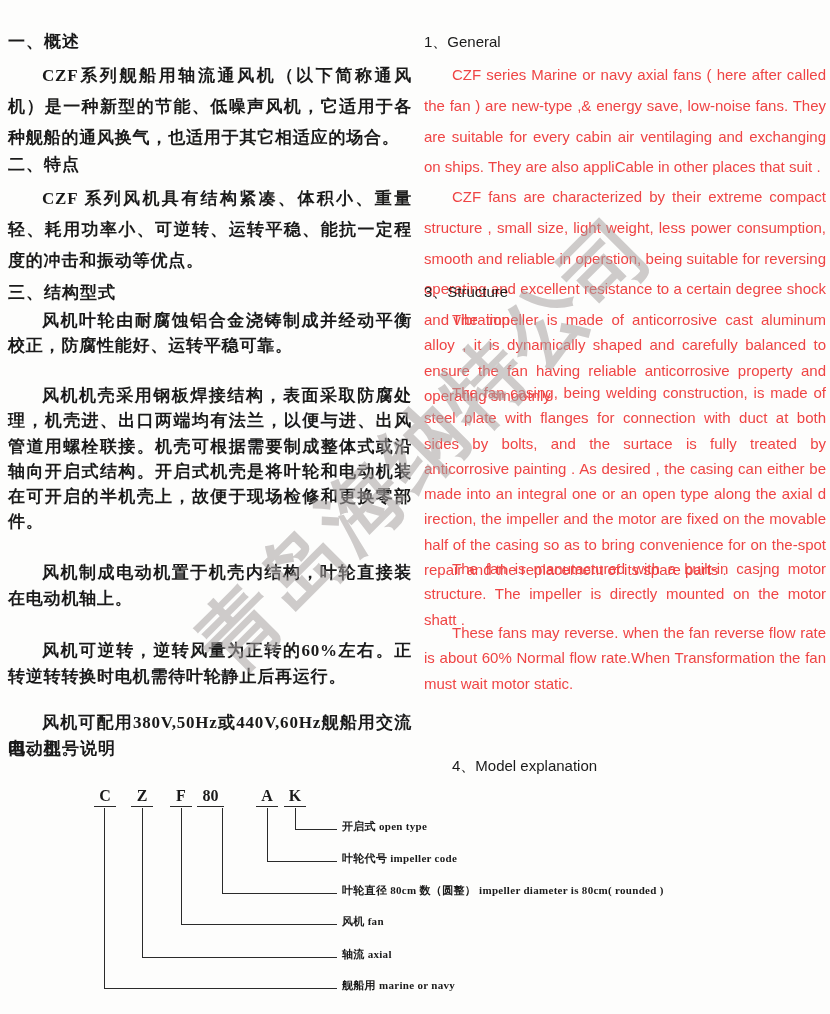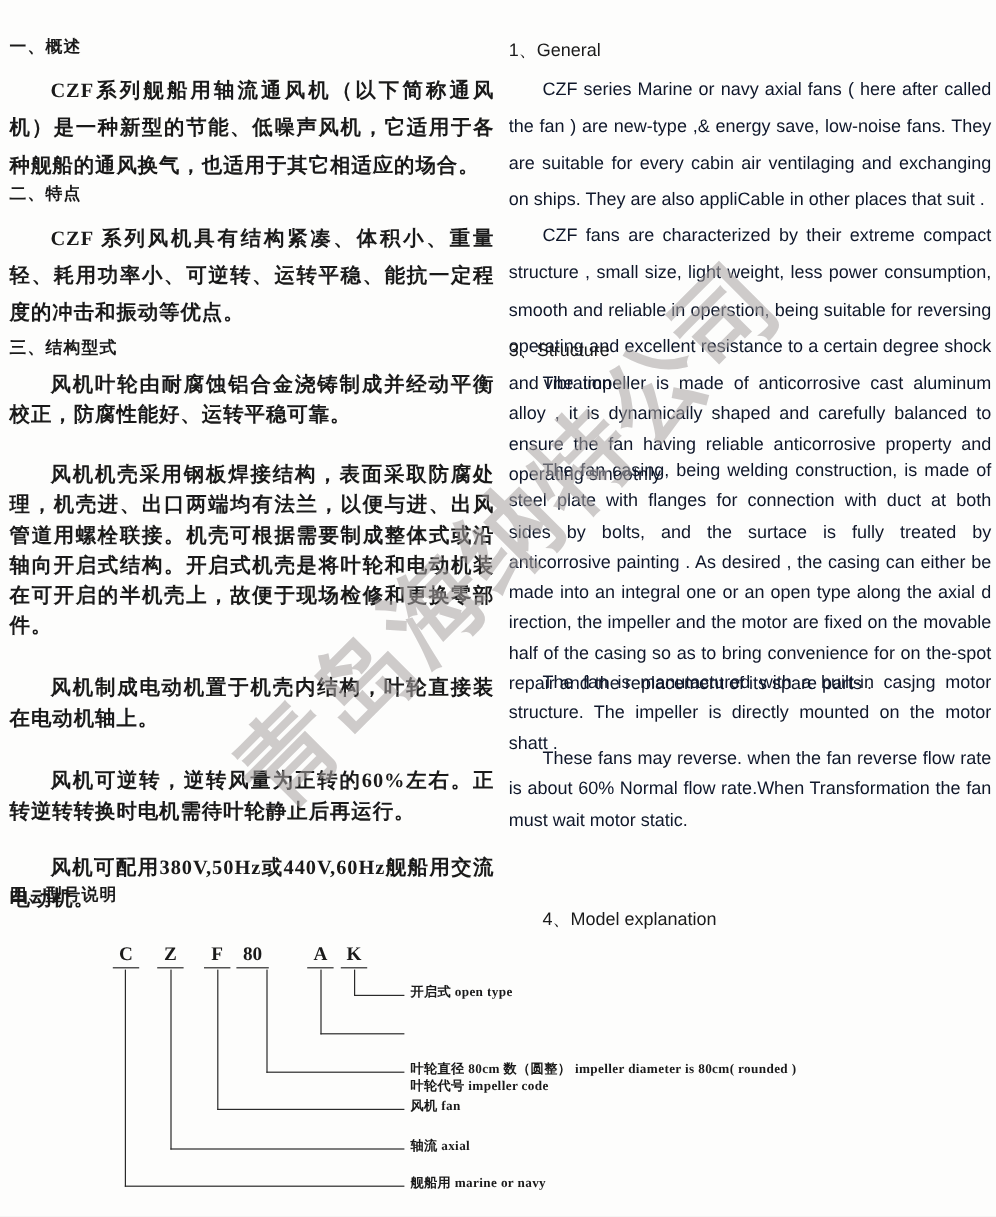--- a/index.html
+++ b/index.html
@@ -12,39 +12,39 @@
     font-family:"Liberation Serif","DejaVu Serif",serif;
     color:#1a1a1a;
   }
   
   .col{position:absolute;top:0;bottom:0;}
   .col.left{left:8px;width:404px;}
   .col.right{left:424px;width:402px;}
   .blk{position:absolute;left:0;right:0;margin:0;}
   
   .cn-h{
-    font-size:14px;font-weight:bold;letter-spacing:1px;
+    font-size:17px;font-weight:bold;letter-spacing:1px;
     font-family:"Liberation Serif","DejaVu Serif",serif;
   }
   .cn{
     font-size:17px;font-weight:600;letter-spacing:0.8px;
     text-align:justify;text-indent:2em;
   }
   .lh31{line-height:31px;}
   .lh25{line-height:25.3px;}
   .lh26{line-height:26px;}
   
   .en-h{
     font-size:15px;font-weight:400;
     font-family:"Liberation Sans","DejaVu Sans",sans-serif;
   }
   .en{
     font-size:15px;font-weight:400;
     font-family:"Liberation Sans","DejaVu Sans",sans-serif;
-    text-align:justify;text-indent:28px;color:#0f172a;
+    text-align:justify;text-indent:28px;color:#ef4444;
   }
   .en.lh31{line-height:30.8px;}
   .en.lh25{line-height:25.3px;}
   .indent28{padding-left:28px;}
   
   .watermark{
     position:absolute;left:425px;top:445px;
     transform:translate(-50%,-50%) rotate(-45deg);
     font-family:"Liberation Sans","DejaVu Sans",sans-serif;
     font-weight:bold;font-size:82px;letter-spacing:4px;
@@ -113,20 +113,20 @@
     <span class="code-letter" style="left:284px;width:22px">K</span>
 
     <div class="connector" style="left:295px;width:41px;height:21px"></div>
     <div class="connector" style="left:267px;width:69px;height:53px"></div>
     <div class="connector" style="left:222px;width:114px;height:85px"></div>
     <div class="connector" style="left:181px;width:155px;height:116px"></div>
     <div class="connector" style="left:142px;width:194px;height:149px"></div>
     <div class="connector" style="left:104px;width:232px;height:180px"></div>
 
     <span class="diag-label" style="top:819px">开启式 open type</span>
-    <span class="diag-label" style="top:897px">叶轮代号 impeller code</span>
+    <span class="diag-label" style="top:851px">叶轮代号 impeller code</span>
     <span class="diag-label" style="top:883px">叶轮直径 80cm 数（圆整）  impeller diameter is 80cm( rounded )</span>
     <span class="diag-label" style="top:914px">风机 fan</span>
     <span class="diag-label" style="top:947px">轴流 axial</span>
     <span class="diag-label" style="top:978px">舰船用  marine or navy</span>
   </div>
 
 </div>
 
 </body></html>

